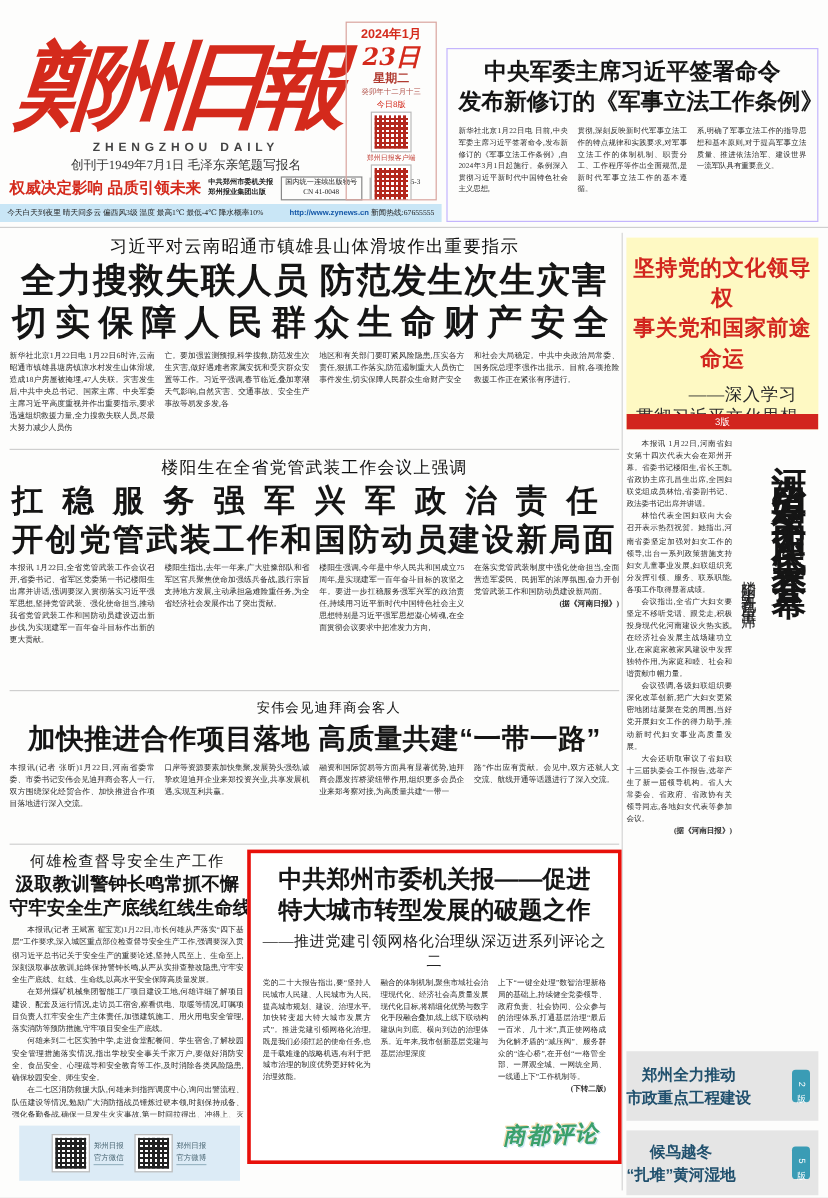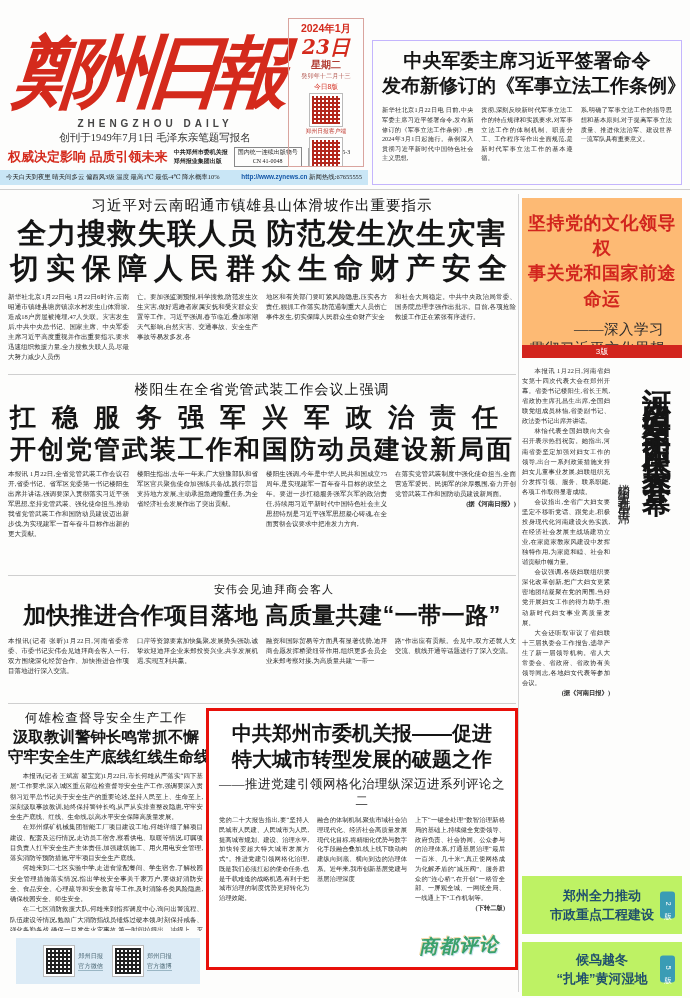--- a/index.html
+++ b/index.html
@@ -66,21 +66,21 @@
   .vrule { position:absolute; background:#d4d4d4; width:1px; }
 
   
   .main-kicker { position:absolute; left:8px; top:196px; width:508px; }
   .main-t1 { position:absolute; left:8px; top:214px; width:508px; font-size:29px; letter-spacing:1px; }
   .main-t2 { position:absolute; left:8px; top:249px; width:508px; font-size:29px; letter-spacing:7px; }
   .main-cols { position:absolute; left:8px; top:292px; width:508px; height:76px; }
 
   
   .pinkbox { position:absolute; left:522px; top:198px; width:160px; height:160px;
-    background:#fdba74; padding-top:13px; overflow:hidden; }
+    background:#fef9c3; padding-top:13px; overflow:hidden; }
   .pb-line { text-align:center; color:#d2251e; font-family:"Liberation Sans",sans-serif;
     font-weight:bold; font-size:18px; line-height:1.4; letter-spacing:0.5px; }
   .pb-sub { font-size:14.5px; color:#2b2b2b; line-height:1.35; padding:0 8px; letter-spacing:0.5px; }
   .pb-sub.r { text-align:right; padding-right:18px; margin-top:8px; }
   .pb-bar { position:absolute; left:0; bottom:0; width:100%; height:13px; background:#d2251e;
     color:#fff; font-size:8px; text-align:center; line-height:13px; font-family:"Liberation Sans",sans-serif; }
 
   
   .wz-kicker { position:absolute; left:8px; top:381px; width:508px; font-size:14px; }
   .wz-t1 { position:absolute; left:8px; top:400px; width:508px; font-size:26px; letter-spacing:16px; }
@@ -94,22 +94,22 @@
 
   
   .rail { position:absolute; left:522px; top:366px; width:160px; height:502px; display:flex; }
   .rail-body { width:88px; height:100%; font-size:6.3px; line-height:1.6; text-align:justify; overflow:hidden; color:#2b2b2b; }
   .rail-sub { width:20px; writing-mode:vertical-rl; font-size:12.5px; letter-spacing:3px;
     color:#222; padding-top:108px; margin-left:2px; }
   .rail-title { width:50px; writing-mode:vertical-rl; font-family:"Liberation Sans",sans-serif;
     font-weight:bold; font-size:29px; letter-spacing:7px; color:#151515; line-height:50px; }
 
   
-  .bluebox { position:absolute; left:522px; width:160px; background:#bef264;
-    display:flex; align-items:center; justify-content:center; }
+  .bluebox { position:absolute; left:522px; width:160px; background:#e5e5e5;
+    display:flex; align-items:center; justify-content:flex-start; }
   .bb-text { text-align:center; font-family:"Liberation Sans",sans-serif; font-weight:bold;
     font-size:13px; line-height:1.5; color:#20506d; }
   .bb-badge { position:absolute; right:7px; top:50%; transform:translateY(-50%);
     width:15px; height:27px; background:#3a9cb5; border-radius:3px; color:#fff;
     writing-mode:vertical-rl; font-size:7.5px; letter-spacing:1px;
     display:flex; align-items:center; justify-content:center; font-family:"Liberation Sans",sans-serif; }
 
   
   .hx-kicker { position:absolute; left:8px; top:710px; width:196px; font-size:12.5px; }
   .hx-t1 { position:absolute; left:8px; top:727px; width:196px; font-size:15.5px; }

